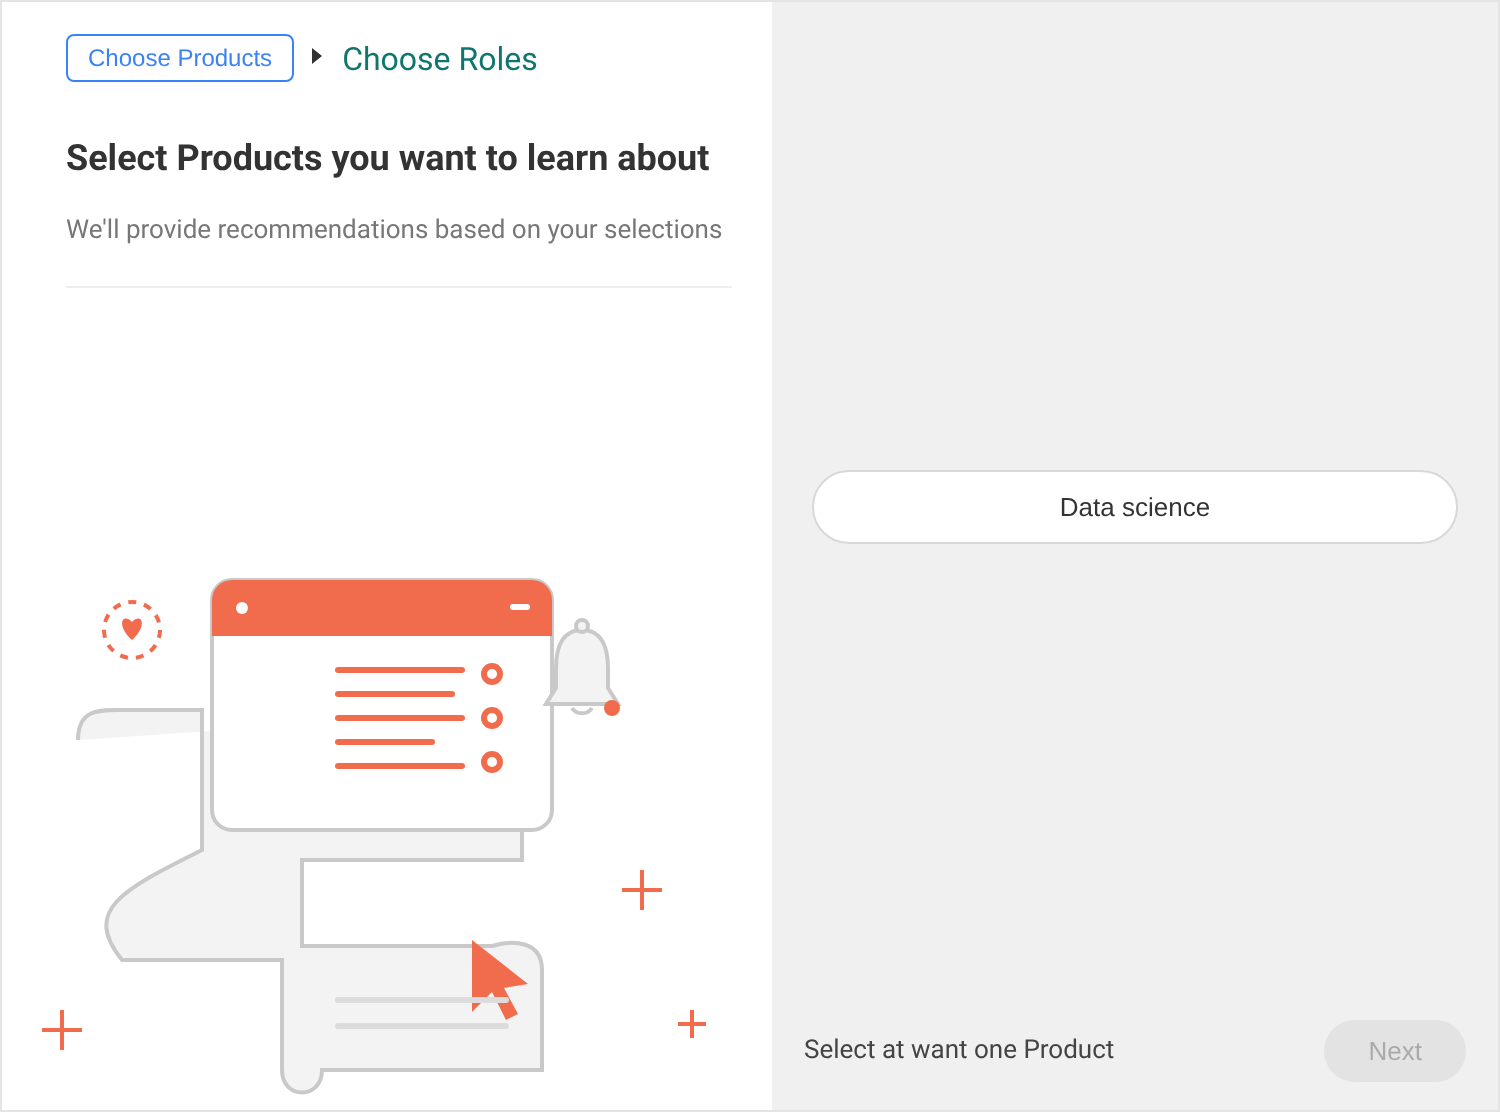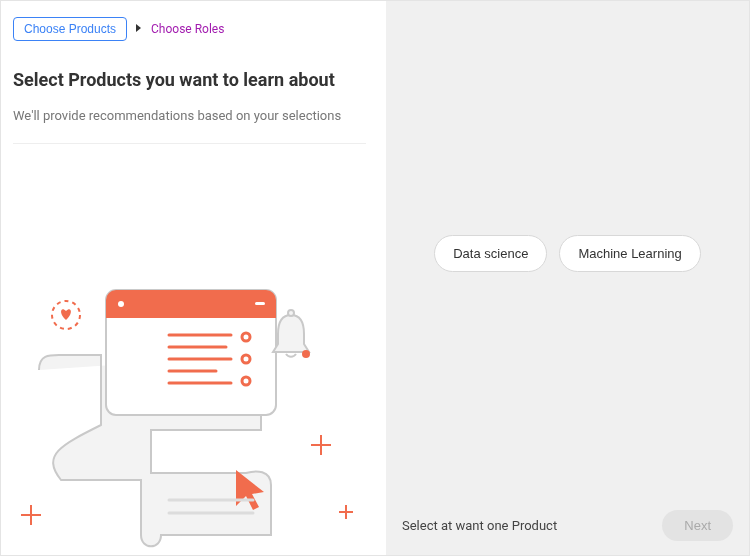--- a/index.html
+++ b/index.html
@@ -1,51 +1,51 @@
 <!DOCTYPE html>
 <html><head>
 <meta charset="utf-8">
 <style>
   * { box-sizing: border-box; margin: 0; padding: 0; }
   html, body { width: 750px; height: 556px; font-family: -apple-system, BlinkMacSystemFont, "Segoe UI", Roboto, Helvetica, Arial, sans-serif; color: #333; }
   .app {
     width: 750px; height: 556px; display: flex; border: 1px solid #e4e4e4; background: #fff;
   }
   .left {
-    width: 385px; height: 100%; position: relative; padding: 16px 20px 0 12px;
+    width: 385px; height: 100%; position: relative; padding: 16px 20px 0 32px;
     display: flex; flex-direction: column; overflow: hidden;
   }
   .right {
     flex: 1; height: 100%; background: #f0f0f0; position: relative;
   }
 
   
   .breadcrumb { display: flex; align-items: center; gap: 8px; }
   .bc-current {
     border: 1px solid #3b82f6; color: #3b82f6; font-size: 12px;
     padding: 4px 10px; border-radius: 4px; background: #fff;
     cursor: pointer;
   }
   .bc-sep { color: #333; font-size: 12px; }
-  .bc-next { font-size: 12px; color: #a21caf; }
+  .bc-next { font-size: 16px; color: #0f766e; }
 
   .title { margin-top: 28px; font-size: 18px; font-weight: 700; color: #333; }
   .subtitle { margin-top: 18px; font-size: 13px; color: #777; }
   .hr { margin-top: 20px; height: 1px; background: #eee; width: 100%; }
 
   
   .illus {
     position: absolute; left: 0; right: 0; bottom: 0; height: 300px;
   }
   .illus svg { width: 100%; height: 100%; }
 
   
   .chips {
     position: absolute; top: 234px; left: 0; right: 0;
-    display: flex; gap: 12px; justify-content: center; padding: 0 20px;
+    display: flex; gap: 12px; justify-content: center; padding: 0 20px; flex-direction: column;
   }
   .chip {
     background: #fff; border: 1px solid #d8d8d8; border-radius: 999px;
     padding: 10px 18px; font-size: 13px; color: #333; cursor: pointer;
     white-space: nowrap;
   }
 
   
   .footer {
     position: absolute; left: 0; right: 0; bottom: 0;
@@ -125,20 +125,19 @@
 
         <line x1="168" y1="245" x2="252" y2="245" stroke="#dcdcdc" stroke-width="3" stroke-linecap="round"></line>
         <line x1="168" y1="258" x2="252" y2="258" stroke="#dcdcdc" stroke-width="3" stroke-linecap="round"></line>
       </svg>
     </div>
   </div>
 
   <div class="right">
     <div class="chips">
       <button class="chip">Data science</button>
-      <button class="chip">Machine Learning</button>
     </div>
     <div class="footer">
       <span class="footer-msg">Select at want one Product</span>
       <button class="next-btn" disabled="">Next</button>
     </div>
   </div>
 </div>
 
 </body></html>

